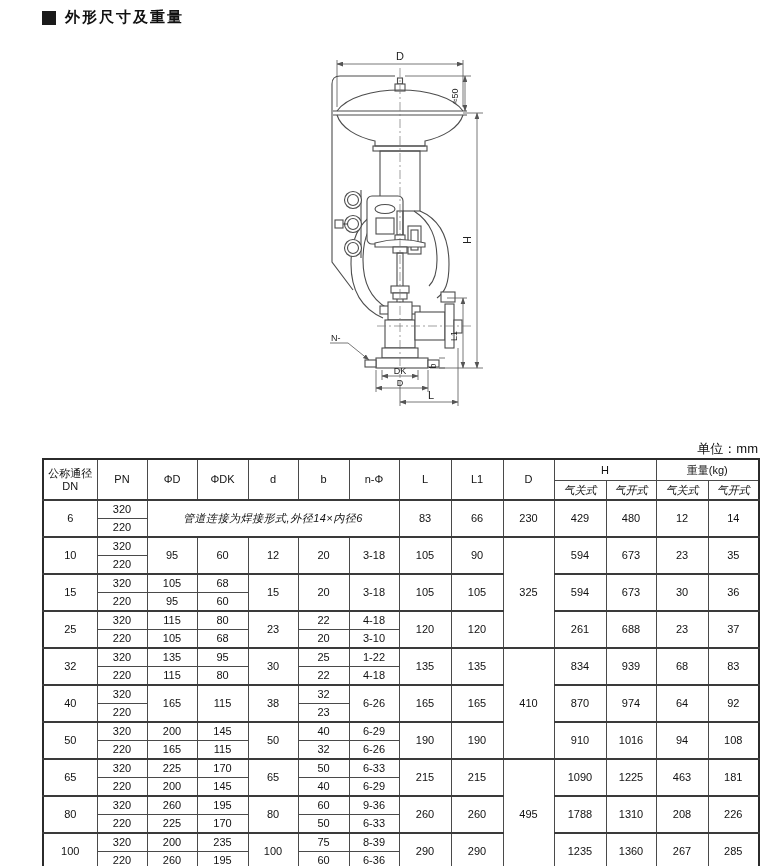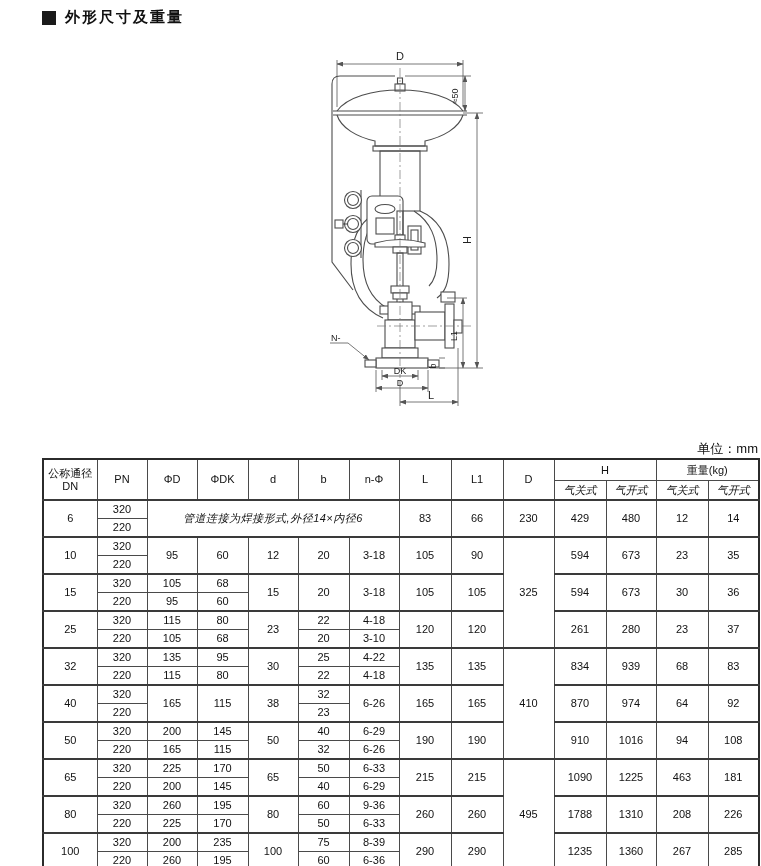--- a/index.html
+++ b/index.html
@@ -288,39 +288,39 @@
             <td rowspan="2">25</td>
             <td>320</td>
             <td>115</td>
             <td>80</td>
             <td rowspan="2">23</td>
             <td>22</td>
             <td>4-18</td>
             <td rowspan="2">120</td>
             <td rowspan="2">120</td>
             <td rowspan="2">261</td>
-            <td rowspan="2">280</td>
+            <td rowspan="2">688</td>
             <td rowspan="2">23</td>
             <td rowspan="2">37</td>
           </tr>
           <tr>
             <td>220</td>
             <td>105</td>
             <td>68</td>
             <td>20</td>
             <td>3-10</td>
           </tr>
           <tr class="grp">
             <td rowspan="2">32</td>
             <td>320</td>
             <td>135</td>
             <td>95</td>
             <td rowspan="2">30</td>
             <td>25</td>
-            <td>4-22</td>
+            <td>1-22</td>
             <td rowspan="2">135</td>
             <td rowspan="2">135</td>
             <td rowspan="6">410</td>
             <td rowspan="2">834</td>
             <td rowspan="2">939</td>
             <td rowspan="2">68</td>
             <td rowspan="2">83</td>
           </tr>
           <tr>
             <td>220</td>

